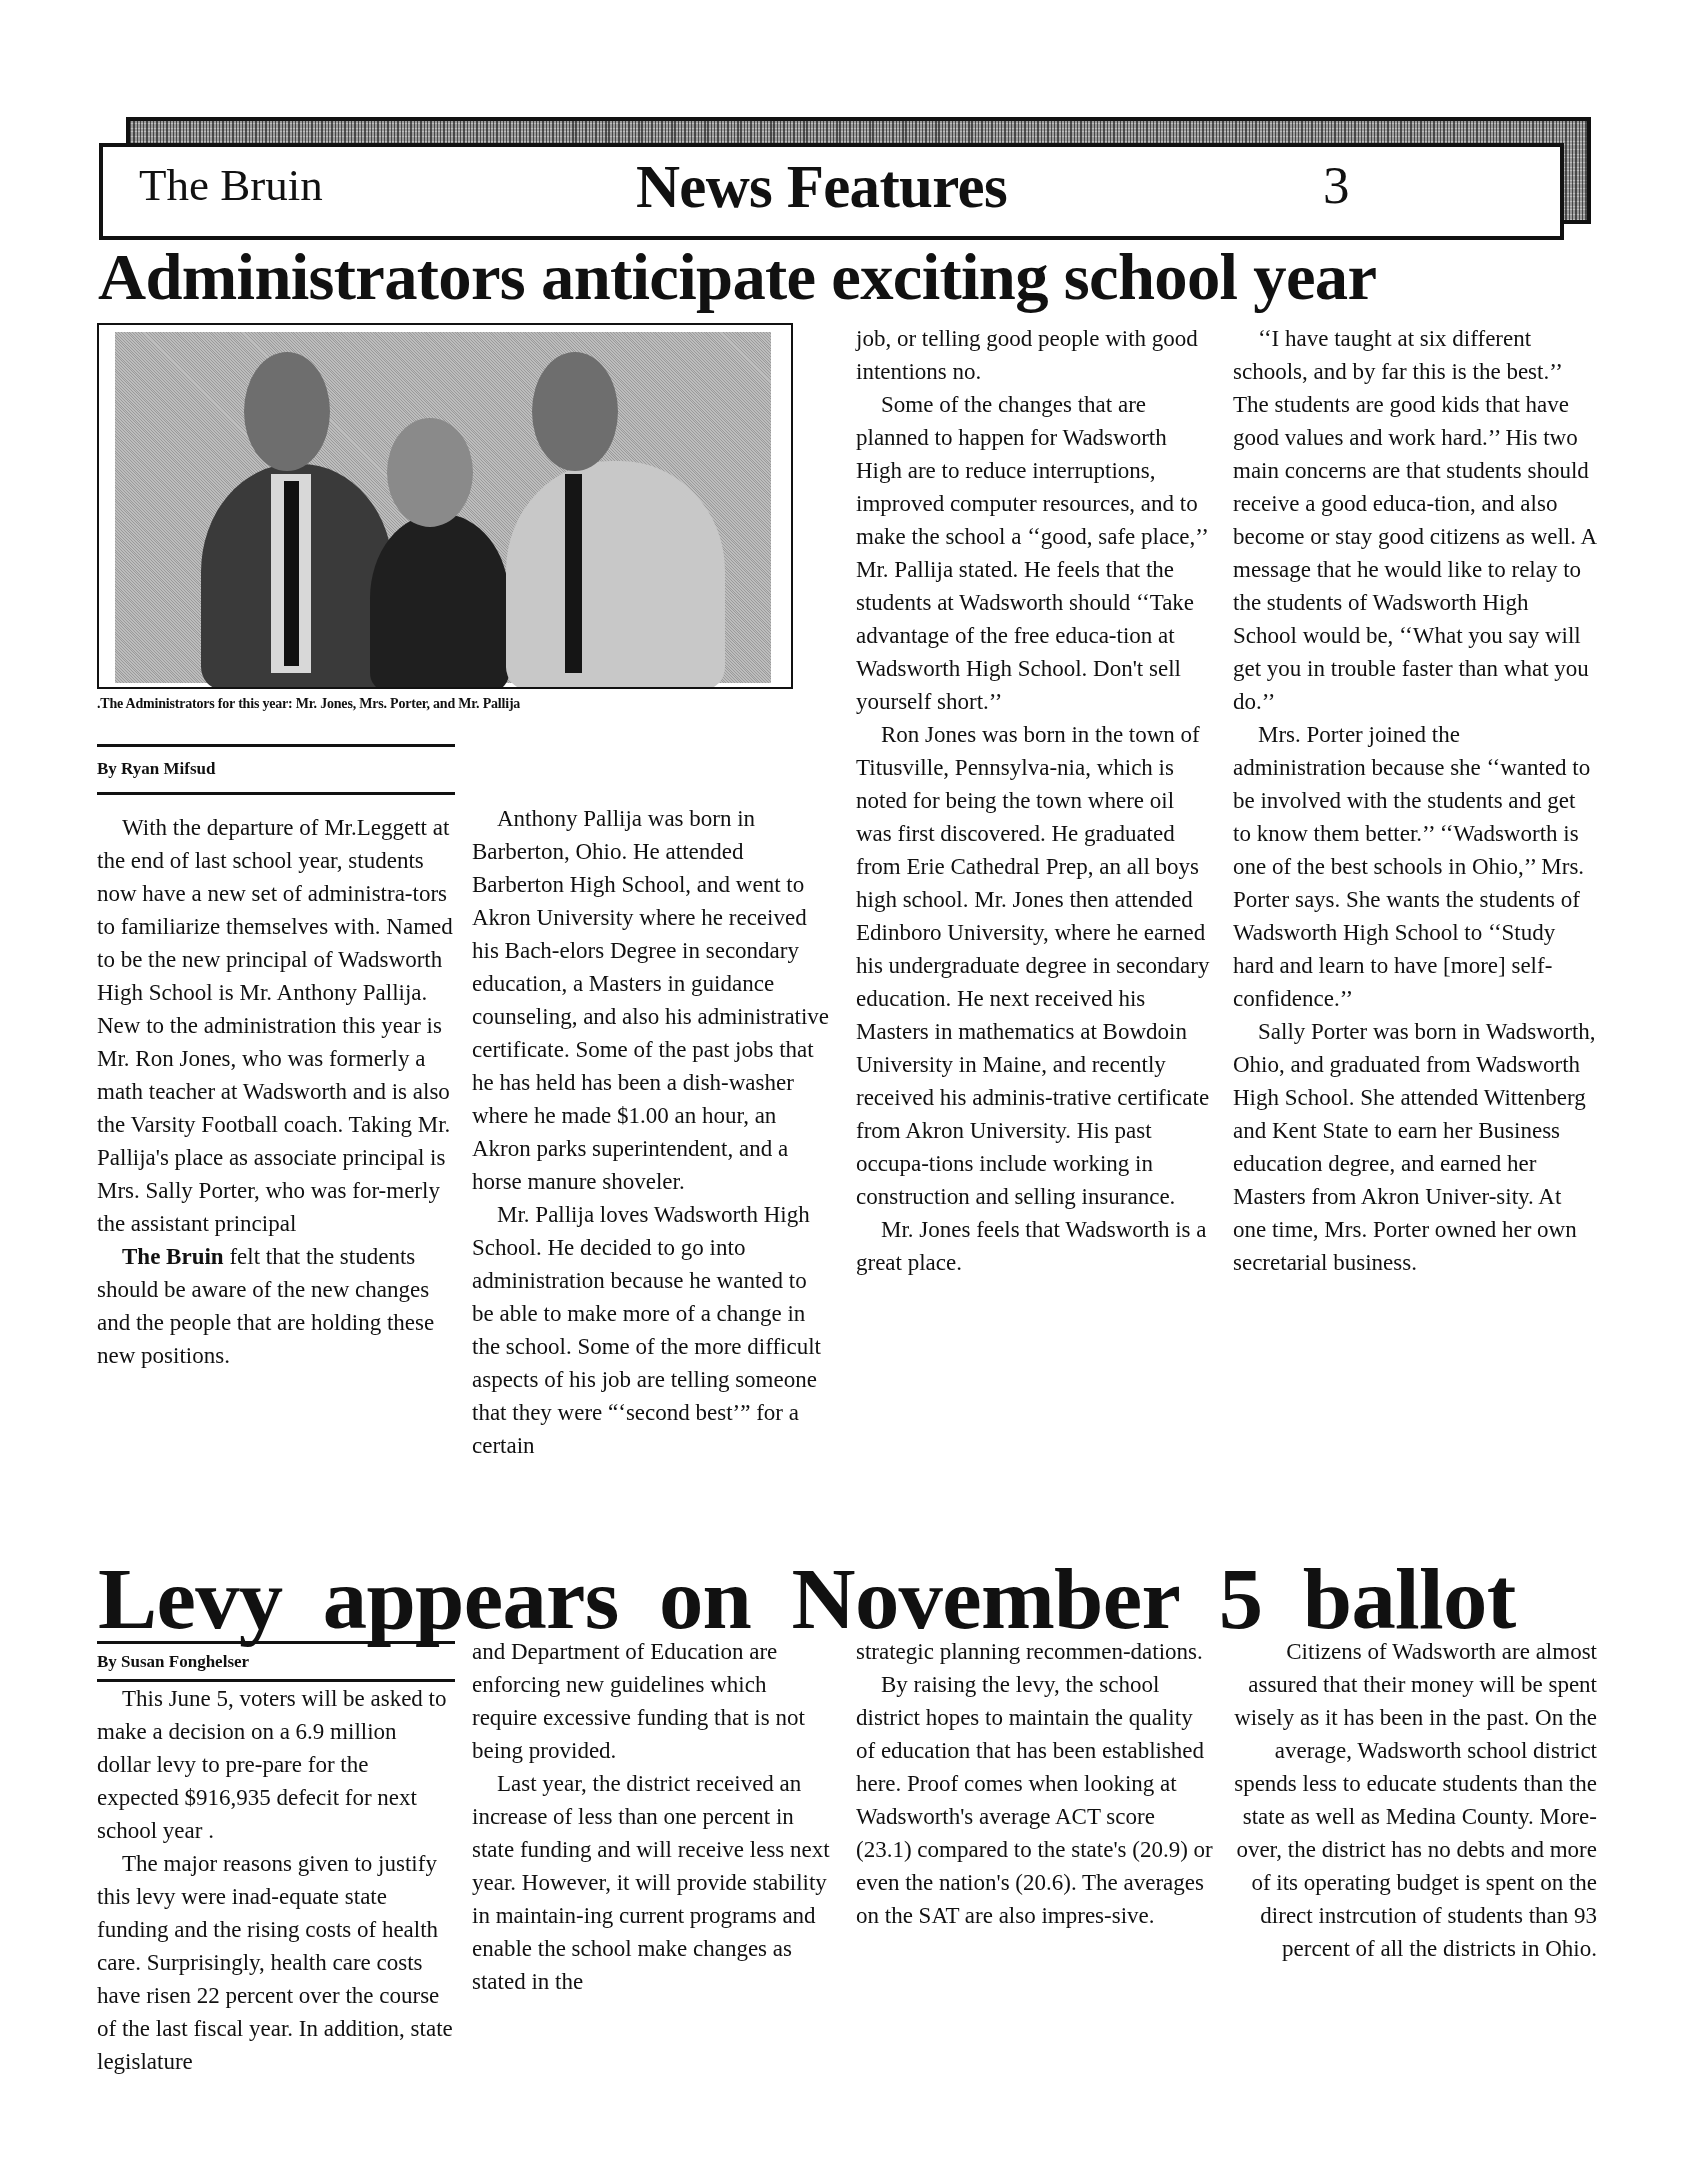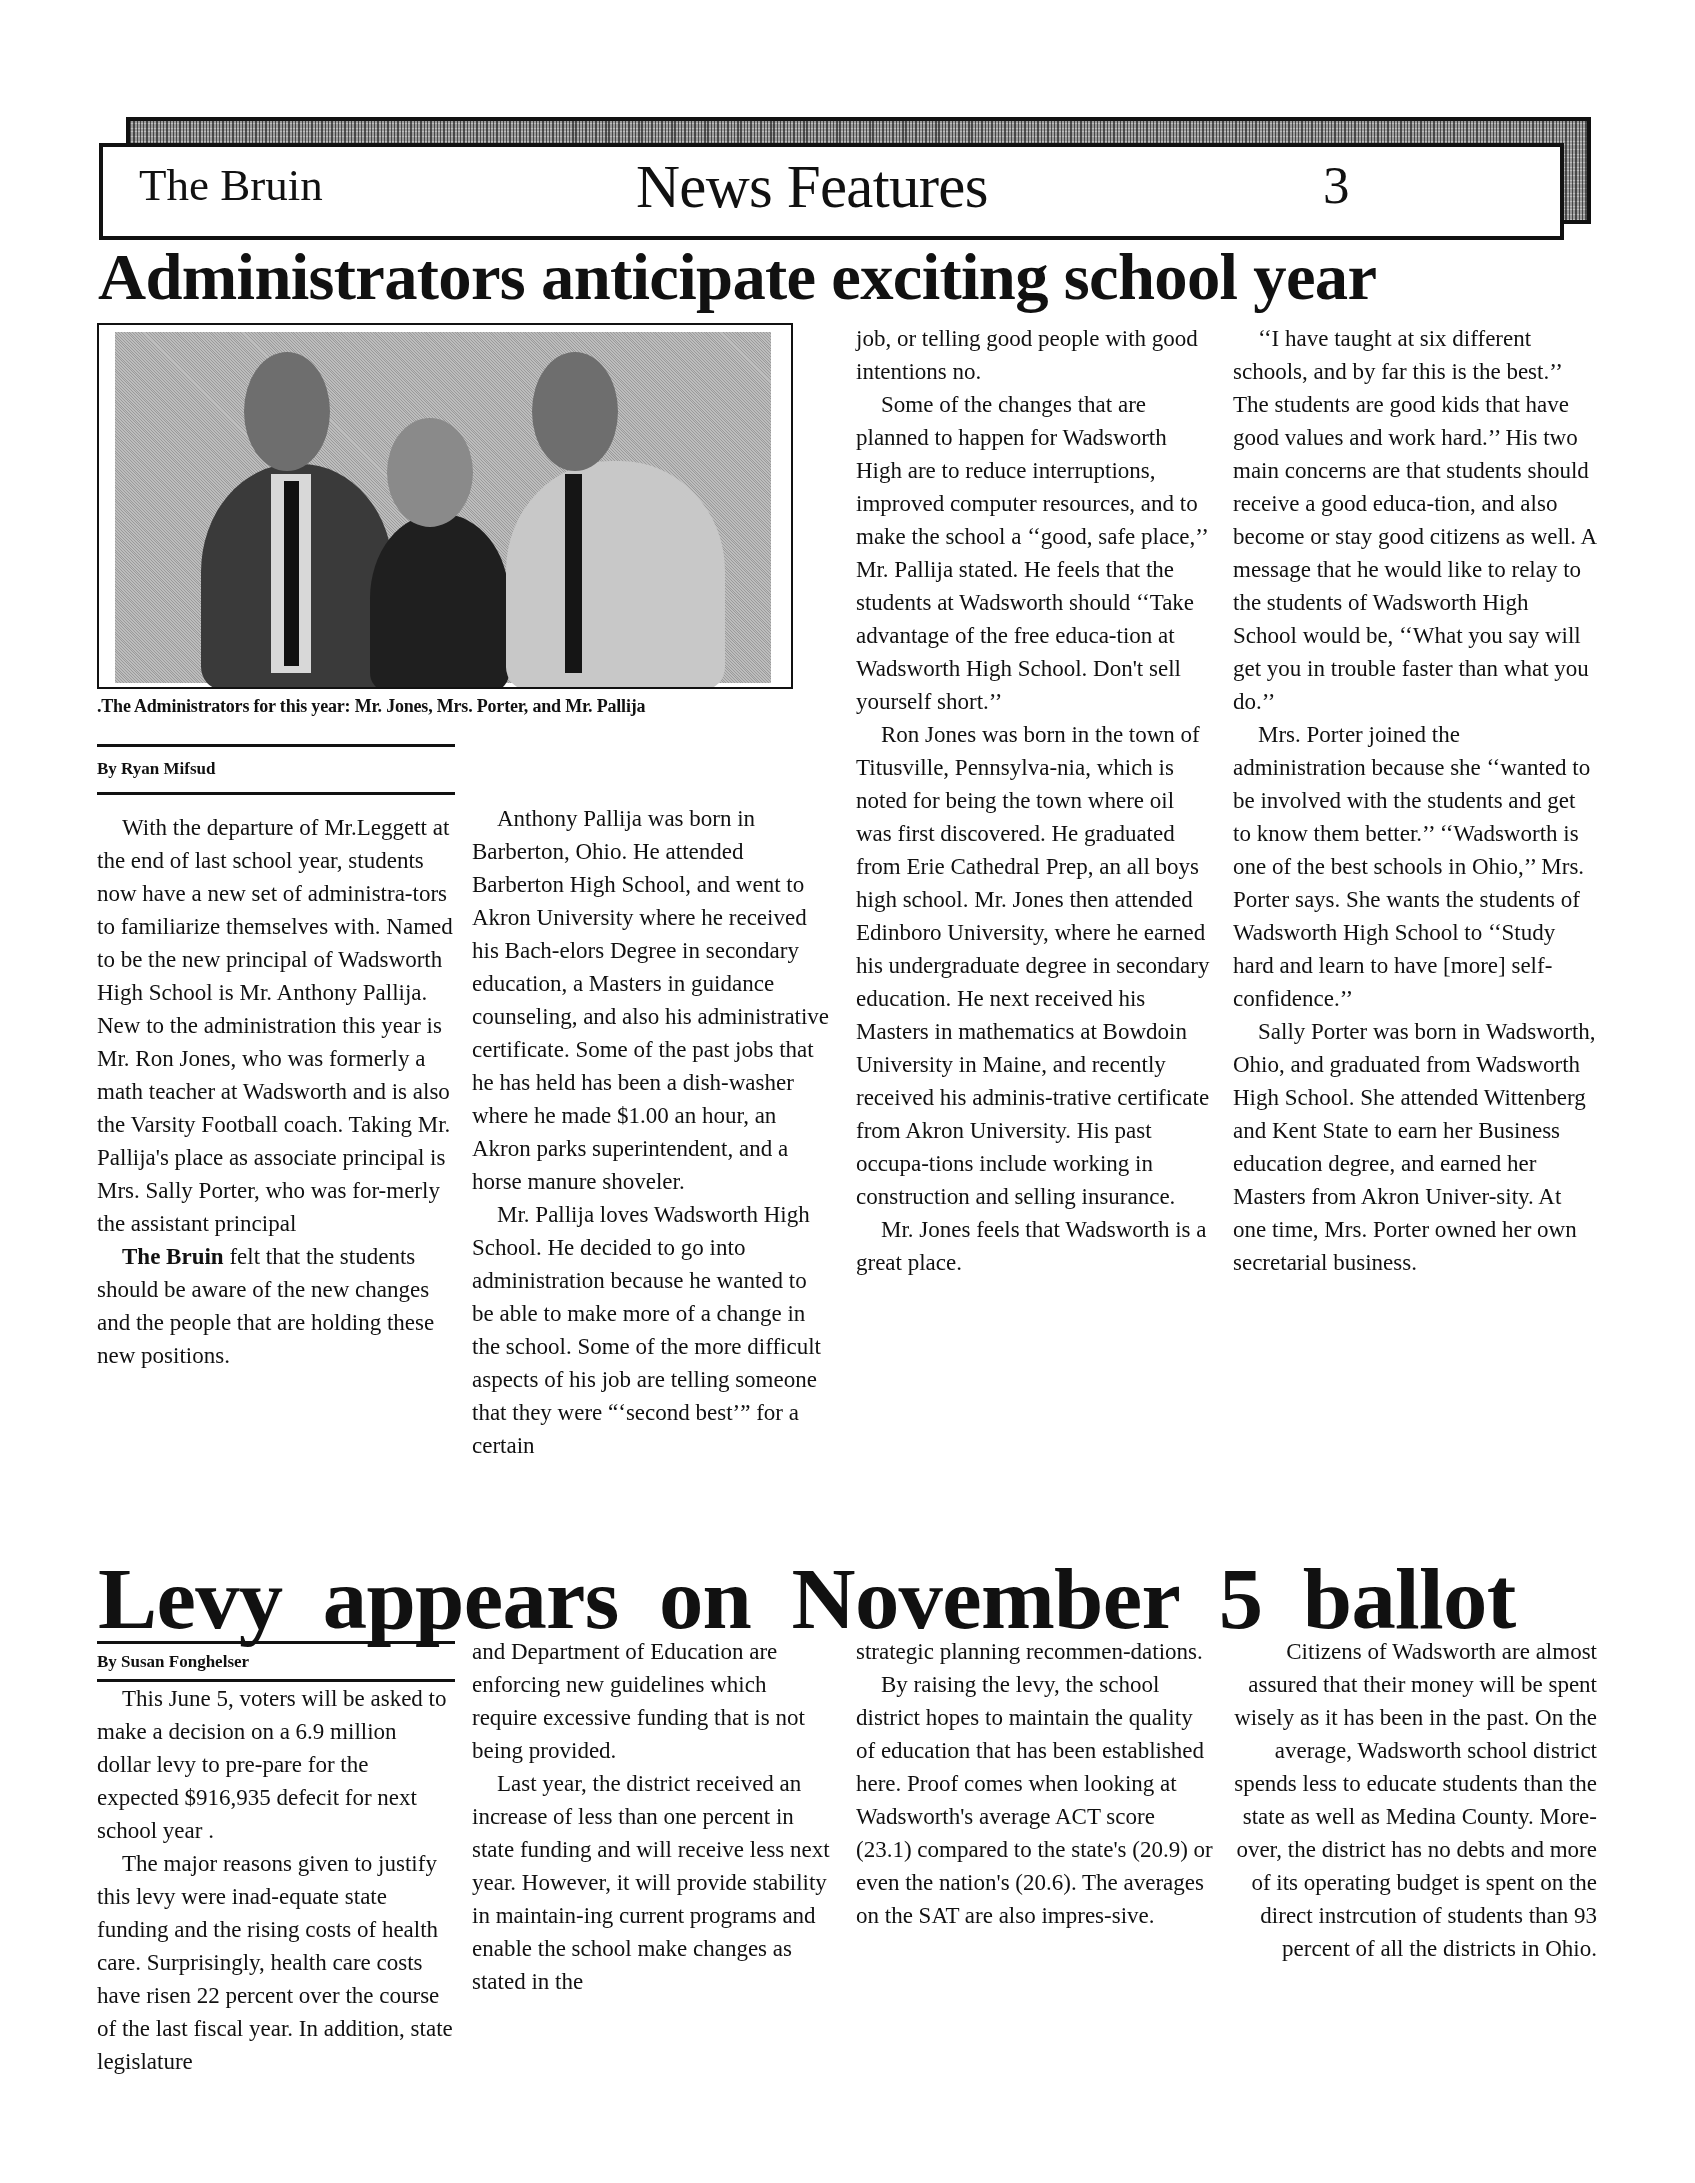--- a/index.html
+++ b/index.html
@@ -10,37 +10,37 @@
   .hdr-shadow { position: absolute; left: 126px; top: 117px; width: 1457px; height: 99px;
     border: 4px solid #111;
     background-color: #9a9a9a;
     background-image:
       repeating-linear-gradient(90deg, rgba(0,0,0,.55) 0 1.3px, transparent 1.3px 3.3px),
       repeating-linear-gradient(0deg, rgba(255,255,255,.35) 0 0.7px, transparent 0.7px 2.6px);
   }
   .hdr-box { position: absolute; left: 99px; top: 143px; width: 1457px; height: 89px;
     border: 4px solid #111; background: #fff; }
   .hdr-paper { position: absolute; left: 139px; top: 163px; font-size: 45px; line-height: 1; }
-  .hdr-section { position: absolute; left: 636px; top: 156px; font-size: 61px; font-weight: normal; line-height: 1; letter-spacing: -0.7px; }
+  .hdr-section { position: absolute; left: 636px; top: 156px; font-size: 61px; font-weight: bold; line-height: 1; letter-spacing: -0.7px; }
   .hdr-page { position: absolute; left: 1323px; top: 159px; font-size: 53px; line-height: 1; }
 
   
   .headline { position: absolute; font-weight: bold; line-height: 1; white-space: nowrap; letter-spacing: -0.7px; }
   .h1 { left: 98px; top: 244px; font-size: 66px; transform: scaleX(1.01); transform-origin: left; }
   .h2 { left: 98px; top: 1555px; font-size: 87px; word-spacing: 18.5px; transform: scaleX(1.02); transform-origin: left; }
 
   
   .photo-frame { position: absolute; left: 97px; top: 323px; width: 692px; height: 362px;
     border: 2.6px solid #111; background: #fff; overflow: hidden; }
   .photo { position: absolute; left: 16px; top: 6.6px; width: 656px; height: 351px;
     background-color: #bdbdbd;
     background-image: repeating-linear-gradient(45deg, rgba(0,0,0,.18) 0 0.7px, transparent 0.7px 2px); }
   .fig { position: absolute; border-radius: 48% 48% 10% 10%; }
   .head { position: absolute; border-radius: 50%; background: #6e6e6e; }
-  .caption { position: absolute; left: 97px; top: 696px; font-size: 18px; font-weight: bold; line-height: 1.2; white-space: nowrap; letter-spacing: -0.2px; }
+  .caption { position: absolute; left: 97px; top: 696px; font-size: 14px; font-weight: bold; line-height: 1.2; white-space: nowrap; letter-spacing: -0.2px; }
 
   
   .col { position: absolute; font-size: 23px; line-height: 33px; }
   .col p { margin: 0; text-indent: 25px; }
   .col p.noindent { text-indent: 0; }
   .rule { position: absolute; height: 2.6px; background: #111; }
   .byline { position: absolute; font-size: 17px; font-weight: bold; line-height: 1.1; white-space: nowrap; }
   b.inline { font-weight: bold; }
 </style>
 </head>

